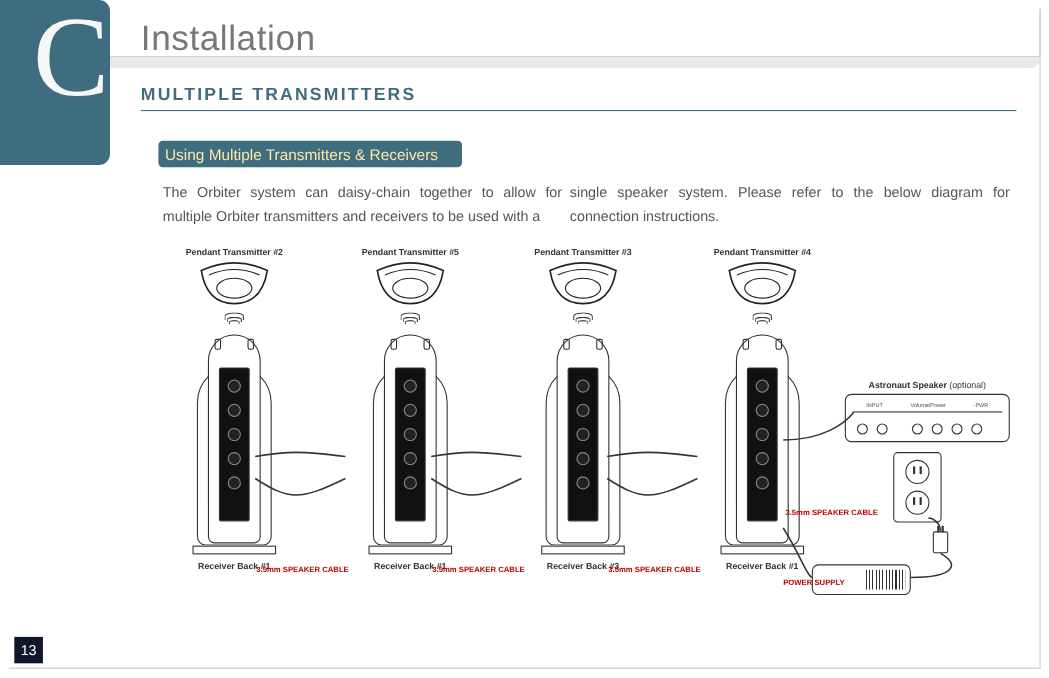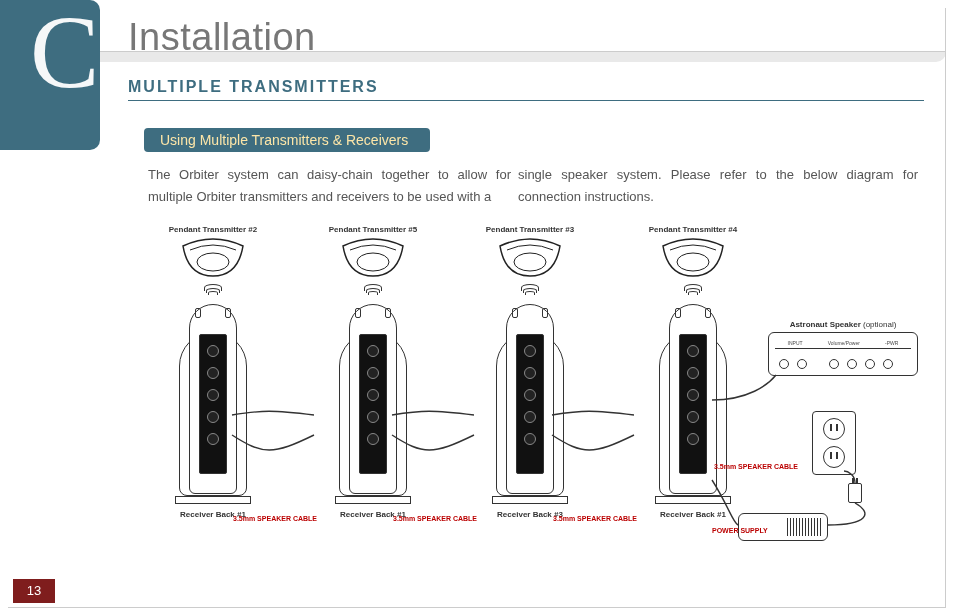--- a/index.html
+++ b/index.html
@@ -25,41 +25,41 @@
     position:absolute; left:0; top:0; width:100px; height:150px;
     background:#3e6d80; border-top-right-radius:10px; border-bottom-right-radius:10px;
   }
   .chapter-block span{
     position:absolute; left:30px; top:0px;
     color:#fff; font-size:104px; font-weight:300; line-height:1;
     font-family: Georgia, "Times New Roman", serif; opacity:.95;
   }
   .page-title {
     position:absolute; left:128px; top:16px;
-    font-size:38px; font-weight:300; color:#777; letter-spacing:.5px;
+    font-size:32px; font-weight:300; color:#777; letter-spacing:.5px;
   }
   .section-title{
     position:absolute; left:128px; top:78px;
     color:#3e6d80; font-weight:700; letter-spacing:2px; font-size:16px;
   }
   .section-rule{ position:absolute; left:128px; right:30px; top:100px; height:1px; background:#3e6d80; }
   .subhead{
     position:absolute; left:144px; top:128px;
-    background:#3e6d80; color:#fde6a8; font-size:14px; padding:4px 22px 4px 16px;
+    background:#3e6d80; color:#fde6a8; font-size:14px; padding:4px 22px 4px 6px;
     border-radius:4px; 
   }
   .body-text{
     position:absolute; top:164px; font-size:13px; line-height:1.7; color:#555;
     text-align:justify;
   }
   .col1{ left:128px; width:363px;margin-left:20px; }
   .col2{ left:518px; width:400px; }
   .page-num{
-    position:absolute; left:13px; bottom:13px; width:42px; height:24px;
-    background:#7f1d1d; color:#fff; text-align:center; line-height:24px; font-size:13px;
+    position:absolute; left:13px; bottom:13px; width:26px; height:24px;
+    background:#0f172a; color:#fff; text-align:center; line-height:24px; font-size:13px;
   }
 
   
   .diagram { position:absolute; left:128px; top:225px; width:800px; height:350px; }
   .unit { position:absolute; width:170px; }
   .u1{left:0;} .u2{left:160px;} .u3{left:317px;} .u4{left:480px;}
   .unit-label{ font-size:8px; text-align:center; color:#333; font-weight:600;}
   .pendant{
     margin:4px auto 6px; width:70px; height:40px; position:relative;
   }
@@ -77,21 +77,21 @@
   .rcv-inner{ position:absolute; left:24px; top:30px; width:28px; height:140px; border:1px solid #333; background:#111; border-radius:2px;}
   .rcv-inner .jack{ width:12px; height:12px; border:1.5px solid #888; border-radius:50%; margin:10px auto; background:#222;}
   .rcv-base{ position:absolute; left:0; bottom:0; width:76px; height:8px; border:1px solid #333; background:#fff;}
   .rcv-stand{ position:absolute; left:4px; top:28px; width:68px; height:164px; border:1.2px solid #333; border-radius:34px 34px 8px 8px; background:transparent;}
   .rcv-antL,.rcv-antR{ position:absolute; top:4px; width:6px; height:10px; border:1px solid #333; border-radius:2px;}
   .rcv-antL{left:20px;} .rcv-antR{right:20px;}
   .rcv-caption{ font-size:8px; text-align:center; color:#333; margin-top:6px; font-weight:600;}
   .cable-label{ position:absolute; font-size:7px; color:#b00; font-weight:600;}
   .cl1{left:105px; top:290px;} .cl2{left:265px; top:290px;} .cl3{left:425px; top:290px;}
   .cl4{left:586px; top:238px;} .cl5{left:584px; top:302px;}
-  .speaker{ position:absolute; left:640px; top:95px; width:150px; }
+  .speaker{ position:absolute; left:640px; top:121px; width:150px; }
   .speaker-label{ font-size:8px; text-align:center; font-weight:600; color:#333;}
   .speaker-box{ margin-top:3px; height:44px; border:1.5px solid #333; border-radius:6px; background:#fff; position:relative;}
   .speaker-box .port{ position:absolute; bottom:6px; width:10px; height:10px; border:1.2px solid #333; border-radius:50%;}
   .speaker-box .port.p1{left:10px;} .speaker-box .port.p2{left:28px;}
   .speaker-box .port.p3{left:60px;} .speaker-box .port.p4{left:78px;} .speaker-box .port.p5{left:96px;} .speaker-box .port.p6{left:114px;}
   .speaker-box .topstrip{position:absolute; top:4px; left:6px; right:6px; height:12px; border-bottom:1px solid #333; font-size:5px; display:flex; justify-content:space-around; align-items:center;}
   .outlet{ position:absolute; left:684px; top:186px; width:44px; height:64px; border:1.5px solid #333; border-radius:4px; background:#fff;}
   .outlet .sock{ width:22px; height:22px; border:1.2px solid #333; border-radius:50%; margin:6px auto; position:relative;}
   .outlet .sock:before,.outlet .sock:after{content:"";position:absolute;top:5px;width:2px;height:7px;background:#333;}
   .outlet .sock:before{left:6px;} .outlet .sock:after{right:6px;}

